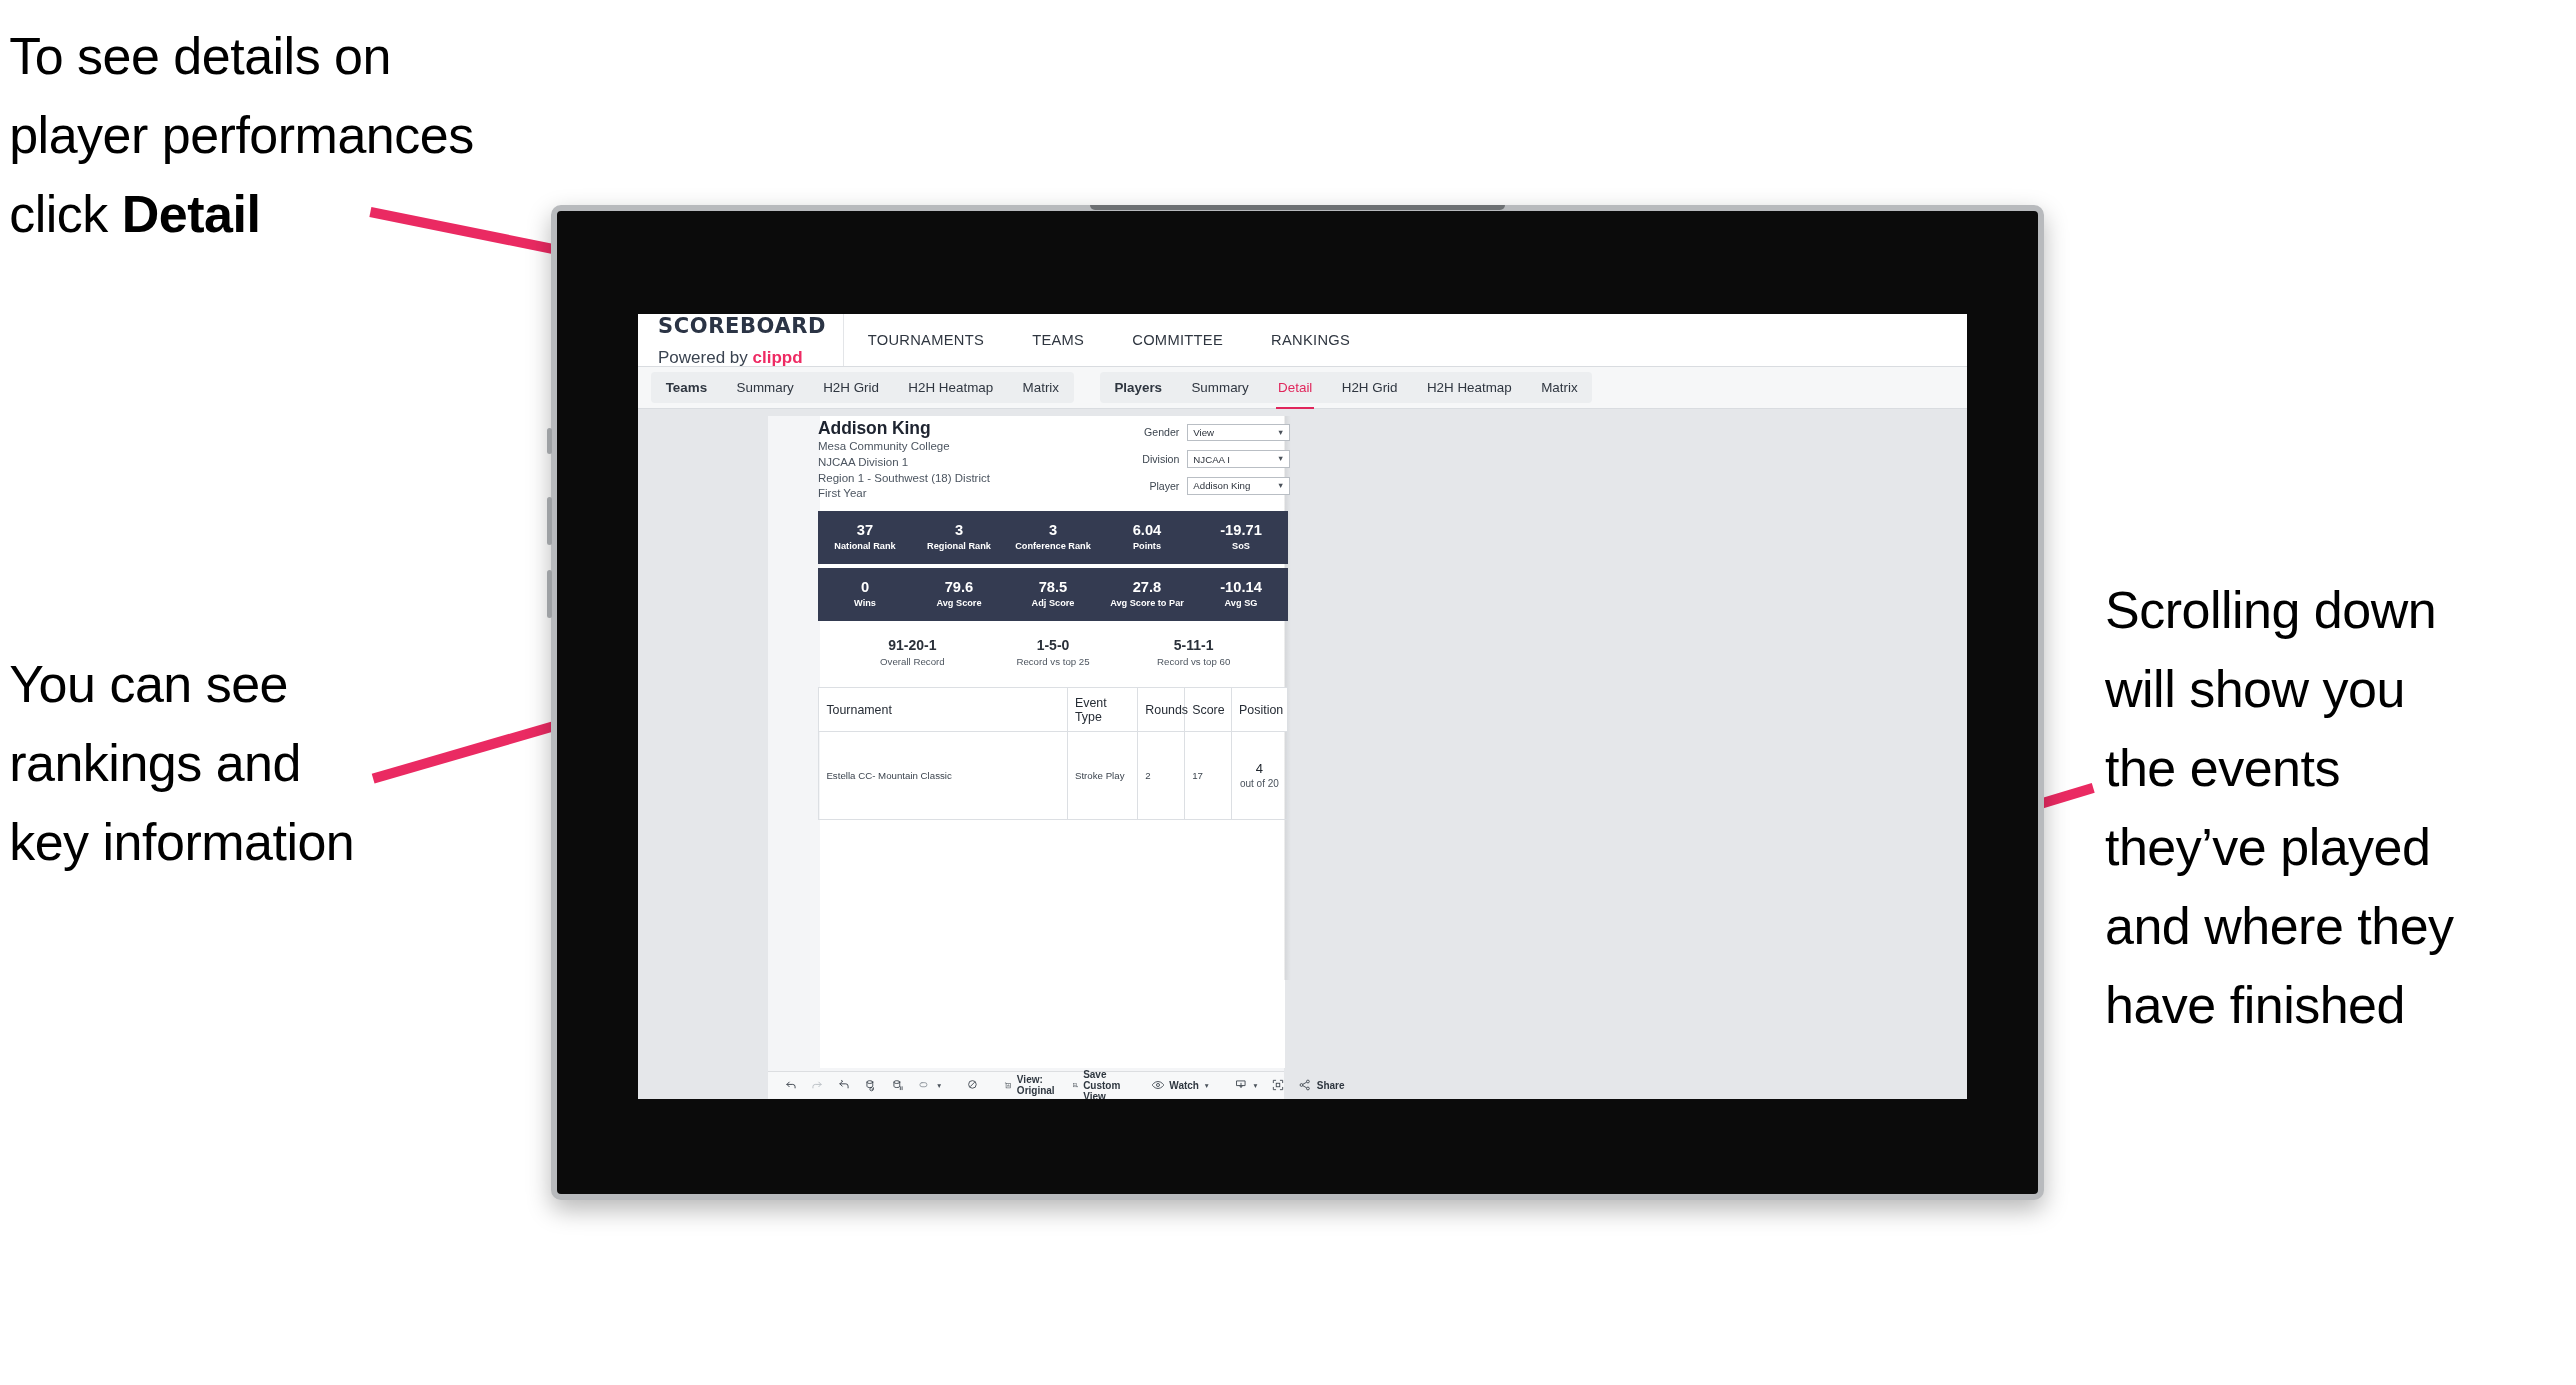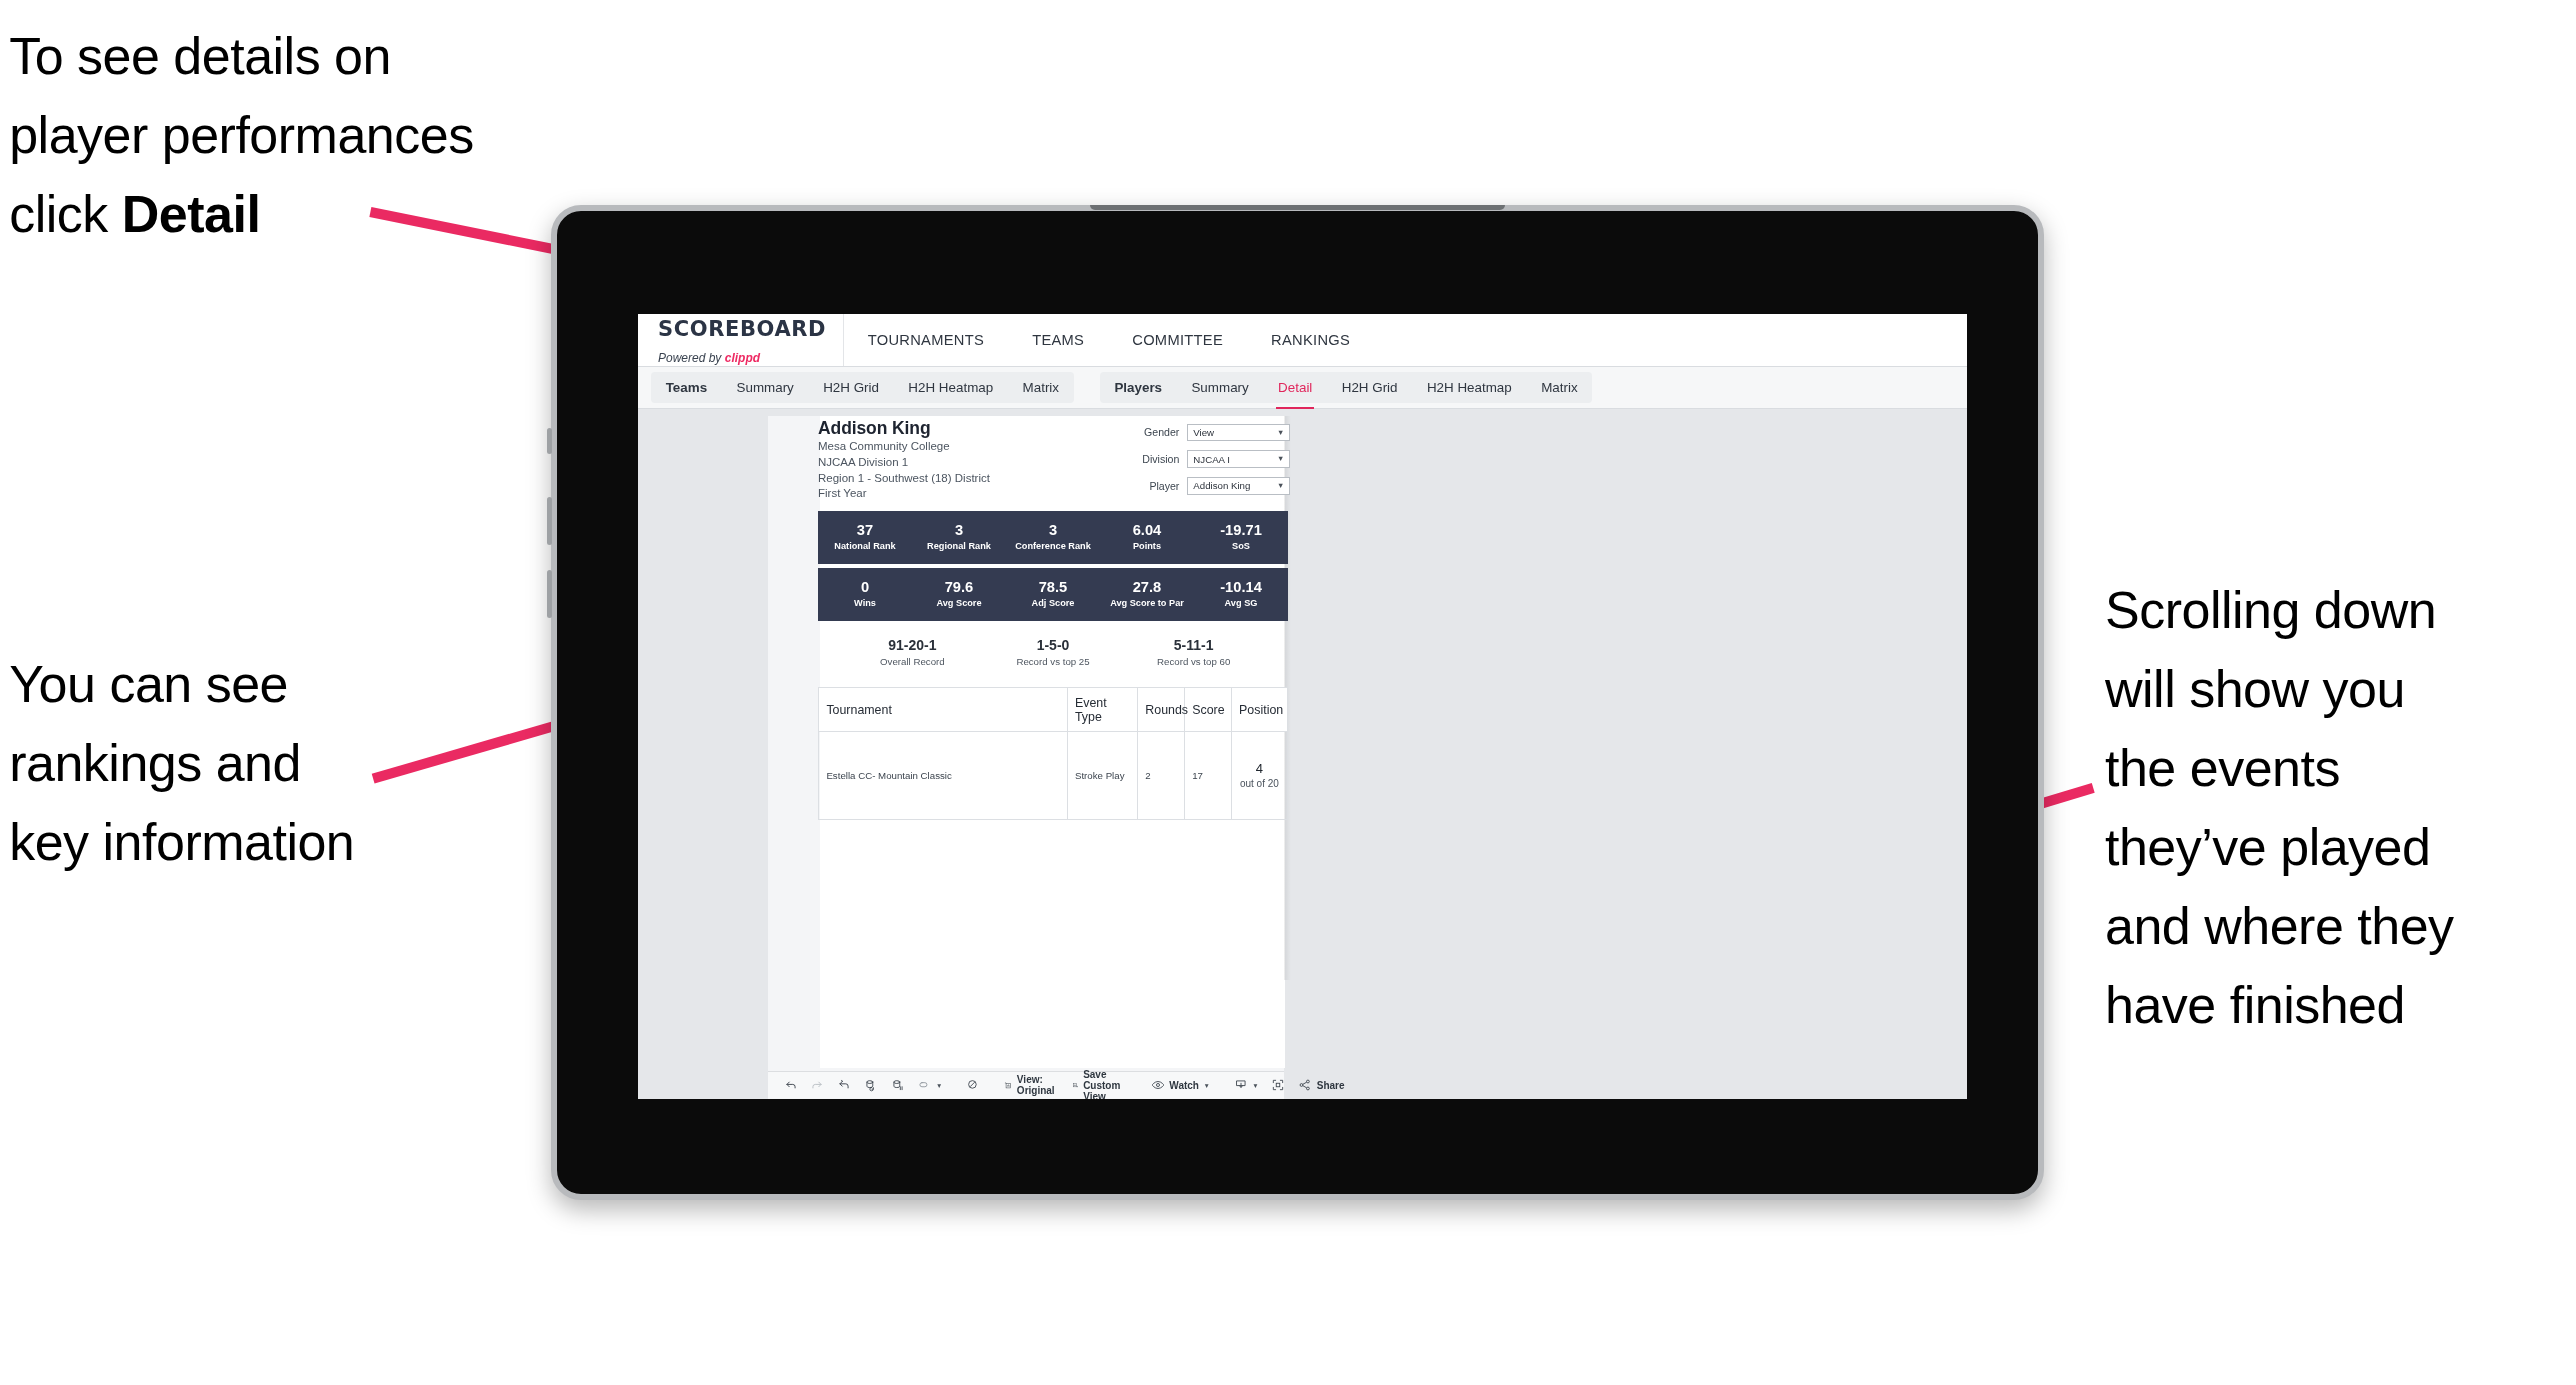--- a/index.html
+++ b/index.html
@@ -28,21 +28,21 @@
 
   
   svg.arrow { position: absolute; overflow: visible; pointer-events: none; }
 
   
   #tablet {
     position: absolute;
     left: 551px; top: 205px;
     width: 1493px; height: 995px;
     background: #0b0b0b;
-    border-radius: 30px;
+    border-radius: 10px;
     border: 6.4px solid #b8babd;
     box-shadow: 0 9.2px 24px rgba(0,0,0,0.28);
   }
   #tablet::after{
     content:"";
     position:absolute; left:36%; top:-6.4px; width:28%; height:5.5px;
     background:#6d7073; border-radius:0 0 5.5px 5.5px;
   }
   .side-btn{ position:absolute; left:-10px; width:4.6px; background:#9ea1a4; border-radius:2.8px; }
   #sb1{ top:217px; height:26px; }
@@ -63,21 +63,21 @@
     display:flex; align-items:stretch;
     height: 53px; background:#ffffff;
     border-bottom: 0.9px solid #d9dce0;
   }
   .brand { padding: 7.4px 16.6px 5.5px 20px; display:flex; flex-direction:column; justify-content:center;
            border-right:0.9px solid #e3e5e8; min-width: 175px;}
   .brand-title{
     font-family:"DejaVu Sans", sans-serif;
     font-weight:700; font-size:21px; letter-spacing:0.6px; color:#2b3445;
   }
-  .brand-sub{ font-size:12px; color:#3a4350; margin-top:10px;font-style:italic; }
+  .brand-sub{ font-size:17px; color:#3a4350; margin-top:10px; }
   .brand-sub .pink{ color:#ee2a63; font-weight:700; }
   .topnav{ display:flex; align-items:center; }
   .topnav .item{
     padding: 0 24px; height:100%; display:flex; align-items:center;
     font-size:14.7px; color:#2f3640; letter-spacing:0.3px;
   }
 
   
   #tabbar{
     height: 42px; background:#f6f7f8; border-bottom:0.9px solid #d9dce0;

